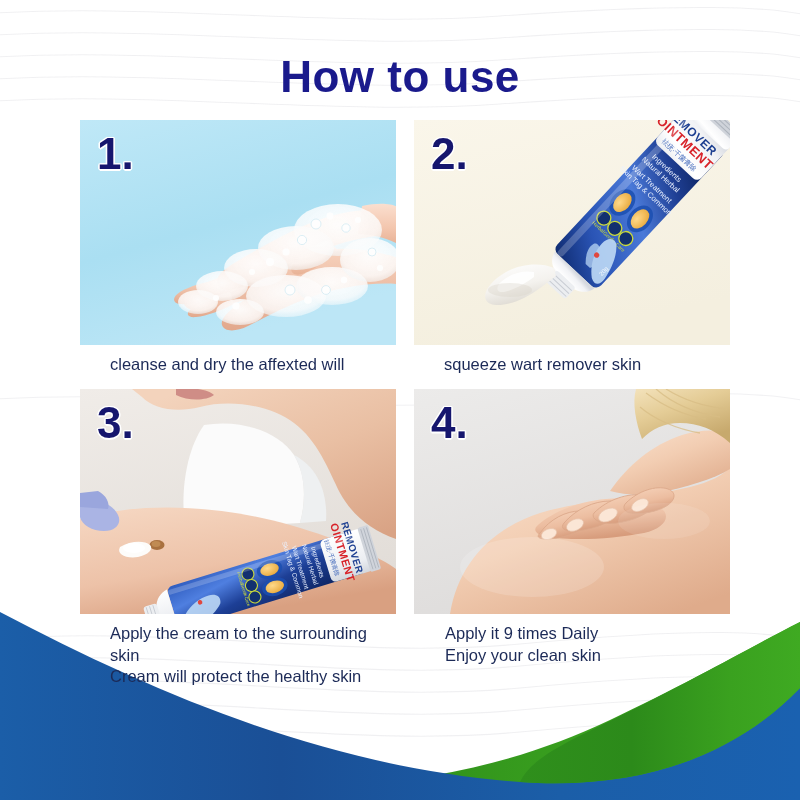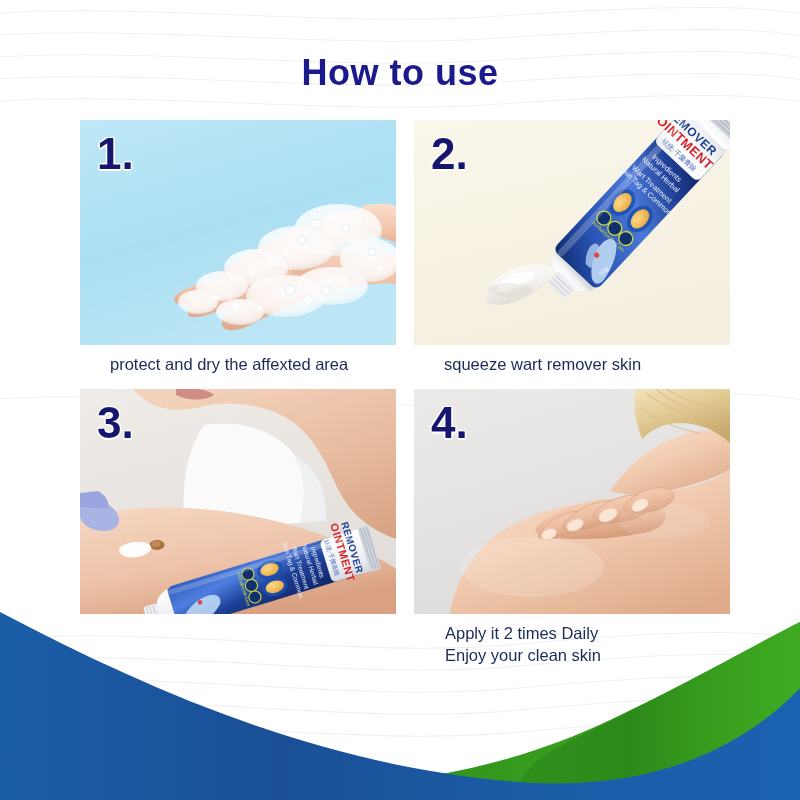--- a/index.html
+++ b/index.html
@@ -39,21 +39,21 @@
     z-index: 2;
   }
 
   
   .title {
     position: absolute;
     top: 52px;
     left: 0;
     width: 800px;
     text-align: center;
-    font-size: 36px;
+    font-size: 44px;
     font-weight: bold;
     color: #1a1a8c;
     letter-spacing: 0.5px;
     z-index: 5;
     font-family: "Liberation Sans", sans-serif;
   }
 
   
   .grid {
     position: absolute;
@@ -250,21 +250,21 @@
                   <circle cx="266" cy="108" r="4.2"></circle>
                 <circle cx="222" cy="120" r="4.6"></circle>
                   <circle cx="210" cy="170" r="5"></circle>
                 <circle cx="246" cy="170" r="4.4"></circle>
                   <circle cx="292" cy="132" r="4"></circle>
               </g>
             </g>
           </svg>
           <div class="badge">1.</div>
         </div>
-        <div class="caption">protect and dry the affexted area</div>
+        <div class="caption">cleanse and dry the affexted will</div>
       </div>
 
       <div class="step">
         <div class="photo">
           <svg width="316" height="225" viewBox="0 0 316 225">
             <defs>
               <linearGradient id="p2bg" x1="0" y1="0" x2="0.3" y2="1">
                 <stop offset="0%" stop-color="#faf6ea"></stop>
                 <stop offset="100%" stop-color="#f4efdf"></stop>
               </linearGradient>
@@ -479,20 +479,22 @@
                   <line x1="-129.5" y1="-9" x2="-129.5" y2="9"></line>
                   <line x1="-126" y1="-9" x2="-126" y2="9"></line>
                 </g>
                 <rect x="-108" y="-19" width="194" height="5" rx="2.5" fill="#ffffff" opacity="0.2"></rect>
                 <text x="-96" y="17" font-family="'Liberation Sans',sans-serif" font-size="5" fill="#ffffff" opacity="0.85">20g</text>
               </g>
             </g>
           </svg>
           <div class="badge">3.</div>
         </div>
+        <div class="caption">Apply the cream to the surrounding skin
+Cream will protect the healthy skin</div>
       </div>
 
       <div class="step">
         <div class="photo">
           <svg width="316" height="225" viewBox="0 0 316 225">
             <defs>
               <linearGradient id="p4bg" x1="0" y1="0" x2="0.4" y2="1">
                 <stop offset="0%" stop-color="#ecebea"></stop>
                 <stop offset="100%" stop-color="#dedcdb"></stop>
               </linearGradient>
@@ -554,19 +556,19 @@
                 <ellipse cx="194" cy="126" rx="10" ry="6" transform="rotate(-26,194,126)"></ellipse>
                 <ellipse cx="226" cy="116" rx="9" ry="5.5" transform="rotate(-28,226,116)"></ellipse>
               </g>
 
               <ellipse cx="118" cy="178" rx="72" ry="30" fill="#ffffff" opacity="0.16"></ellipse>
               <ellipse cx="250" cy="132" rx="46" ry="18" fill="#ffffff" opacity="0.1"></ellipse>
             </g>
           </svg>
           <div class="badge">4.</div>
         </div>
-        <div class="caption tight">Apply it 2 times Daily
+        <div class="caption tight">Apply it 9 times Daily
 Enjoy your clean skin</div>
       </div>
 
     </div>
   </div>
 </div>
 
 </body></html>

